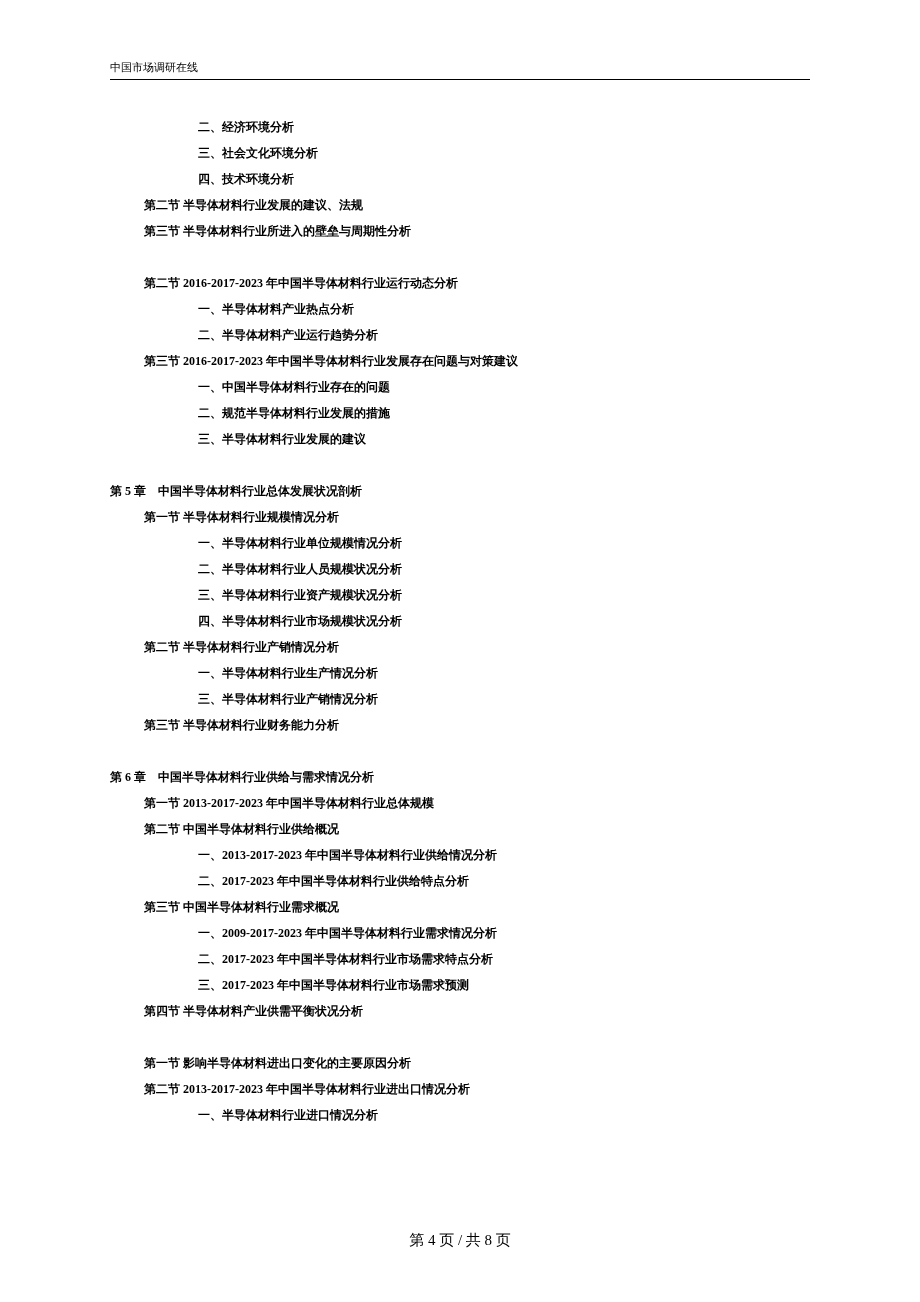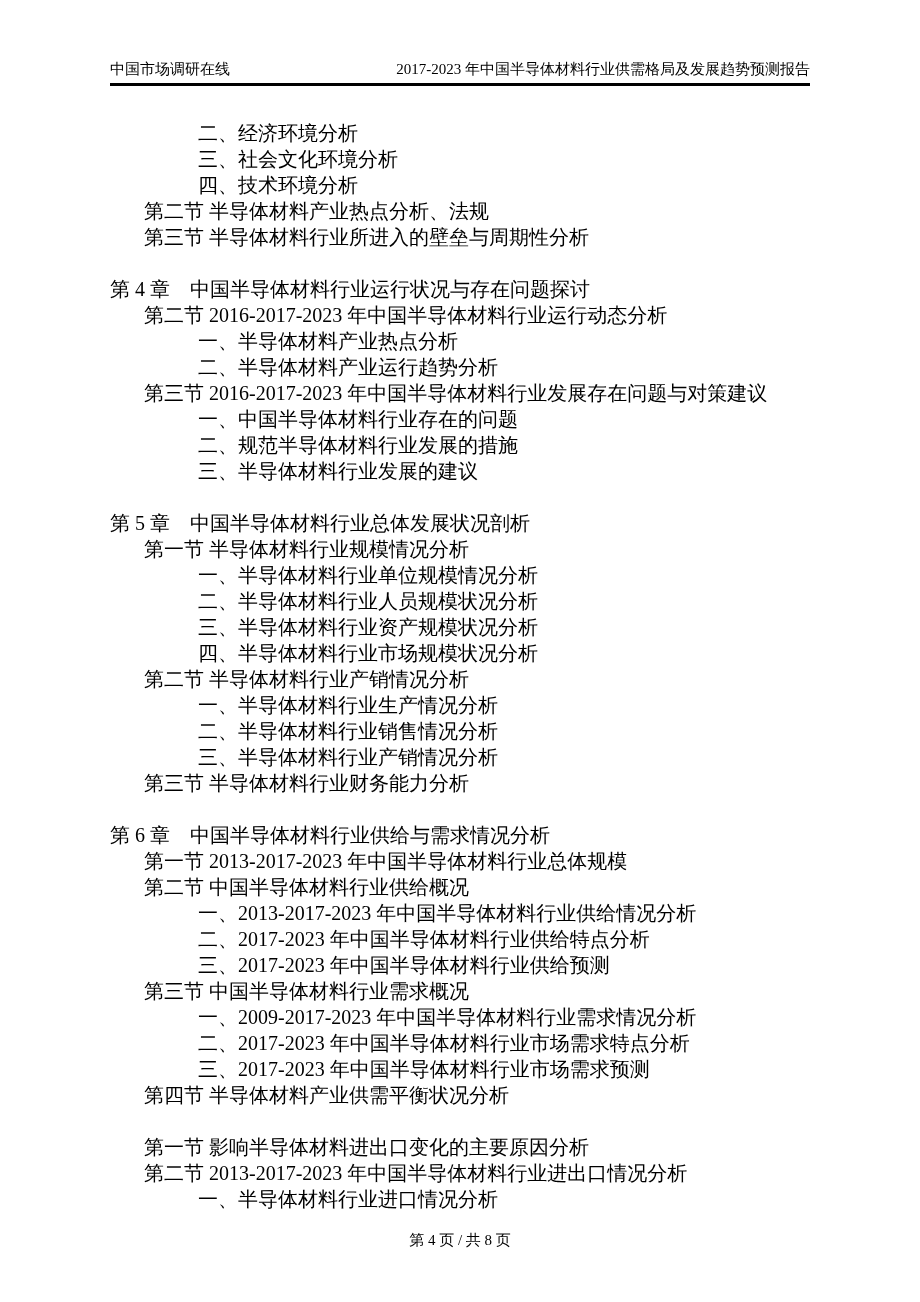--- a/index.html
+++ b/index.html
@@ -10,28 +10,29 @@
     height: 1302px;
     position: relative;
     color: #000;
   }
   .page {
     padding: 60px 110px 0 110px;
   }
   .header {
     display: flex;
     justify-content: space-between;
-    font-size: 15px;
+    font-size: 11px;
     padding-bottom: 4px;
-    border-bottom: 3px solid #000000;
+    border-bottom: 1px solid #000000;
     margin-bottom: 34px;
   }
   .content {
-    font-size: 20px;
+    font-size: 12px;
     line-height: 26px;
+    font-weight: bold;
   }
   .lvl1 { padding-left: 0; }
   .lvl2 { padding-left: 34px; }
   .lvl3 { padding-left: 88px; }
   .gap { height: 26px; }
   .footer {
     position: absolute;
     bottom: 52px;
     left: 0;
     width: 100%;
@@ -39,56 +40,52 @@
     font-size: 15px;
     margin-top: 25px;
   }
 </style>
 </head>
 <body>
 
 <div class="page">
   <div class="header">
     <span>中国市场调研在线</span>
-    <span>2017-2023 年中国半导体材料行业供需格局及发展趋势预测报告</span>
   </div>
   <div class="content" id="content">
       <div class="lvl3">二、经济环境分析</div>
       <div class="lvl3">三、社会文化环境分析</div>
       <div class="lvl3">四、技术环境分析</div>
-      <div class="lvl2">第二节 半导体材料产业热点分析、法规</div>
+      <div class="lvl2">第二节 半导体材料行业发展的建议、法规</div>
       <div class="lvl2">第三节 半导体材料行业所进入的壁垒与周期性分析</div>
       <div class="gap"></div>
-      <div class="lvl1">第 4 章　中国半导体材料行业运行状况与存在问题探讨</div>
       <div class="lvl2">第二节 2016-2017-2023 年中国半导体材料行业运行动态分析</div>
       <div class="lvl3">一、半导体材料产业热点分析</div>
       <div class="lvl3">二、半导体材料产业运行趋势分析</div>
       <div class="lvl2">第三节 2016-2017-2023 年中国半导体材料行业发展存在问题与对策建议</div>
       <div class="lvl3">一、中国半导体材料行业存在的问题</div>
       <div class="lvl3">二、规范半导体材料行业发展的措施</div>
       <div class="lvl3">三、半导体材料行业发展的建议</div>
       <div class="gap"></div>
       <div class="lvl1">第 5 章　中国半导体材料行业总体发展状况剖析</div>
       <div class="lvl2">第一节 半导体材料行业规模情况分析</div>
       <div class="lvl3">一、半导体材料行业单位规模情况分析</div>
       <div class="lvl3">二、半导体材料行业人员规模状况分析</div>
       <div class="lvl3">三、半导体材料行业资产规模状况分析</div>
       <div class="lvl3">四、半导体材料行业市场规模状况分析</div>
       <div class="lvl2">第二节 半导体材料行业产销情况分析</div>
       <div class="lvl3">一、半导体材料行业生产情况分析</div>
-      <div class="lvl3">二、半导体材料行业销售情况分析</div>
       <div class="lvl3">三、半导体材料行业产销情况分析</div>
       <div class="lvl2">第三节 半导体材料行业财务能力分析</div>
       <div class="gap"></div>
       <div class="lvl1">第 6 章　中国半导体材料行业供给与需求情况分析</div>
       <div class="lvl2">第一节 2013-2017-2023 年中国半导体材料行业总体规模</div>
       <div class="lvl2">第二节 中国半导体材料行业供给概况</div>
       <div class="lvl3">一、2013-2017-2023 年中国半导体材料行业供给情况分析</div>
       <div class="lvl3">二、2017-2023 年中国半导体材料行业供给特点分析</div>
-      <div class="lvl3">三、2017-2023 年中国半导体材料行业供给预测</div>
       <div class="lvl2">第三节 中国半导体材料行业需求概况</div>
       <div class="lvl3">一、2009-2017-2023 年中国半导体材料行业需求情况分析</div>
       <div class="lvl3">二、2017-2023 年中国半导体材料行业市场需求特点分析</div>
       <div class="lvl3">三、2017-2023 年中国半导体材料行业市场需求预测</div>
       <div class="lvl2">第四节 半导体材料产业供需平衡状况分析</div>
       <div class="gap"></div>
       <div class="lvl2">第一节 影响半导体材料进出口变化的主要原因分析</div>
       <div class="lvl2">第二节 2013-2017-2023 年中国半导体材料行业进出口情况分析</div>
       <div class="lvl3">一、半导体材料行业进口情况分析</div>
     </div>

